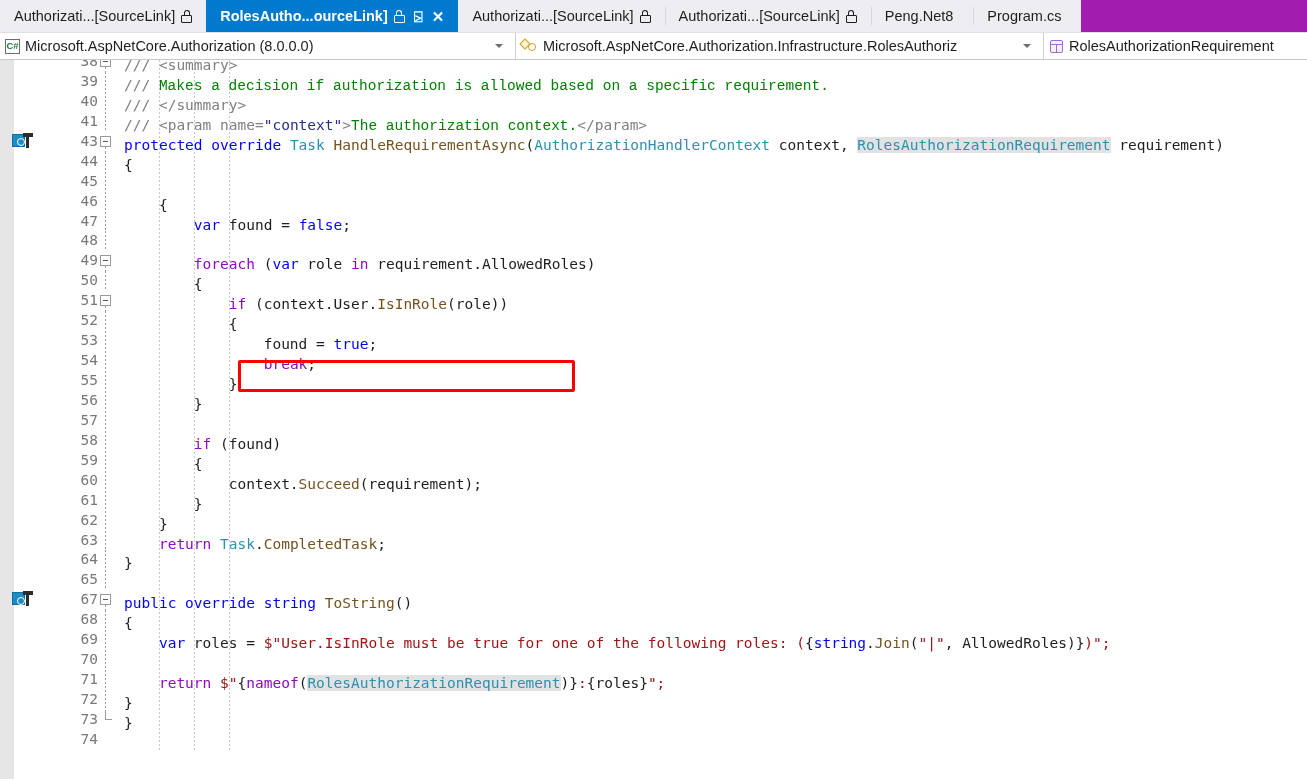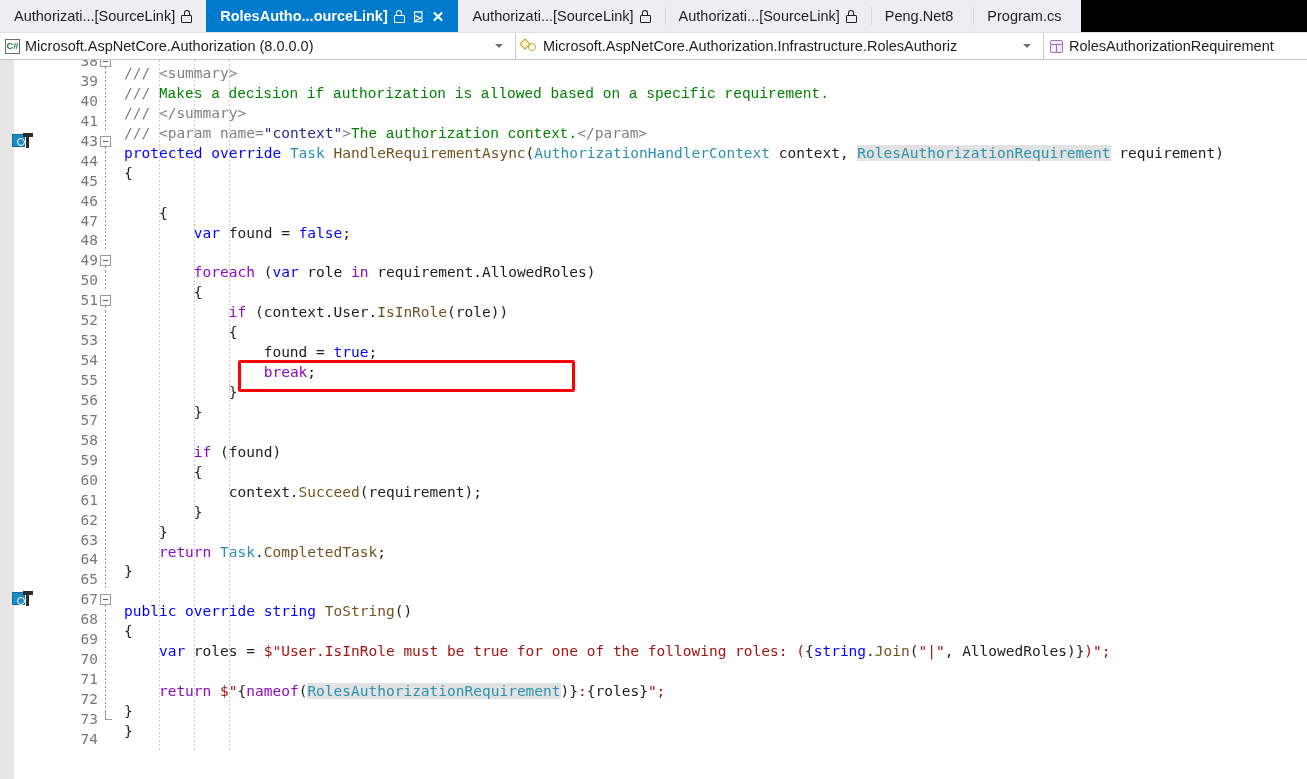--- a/index.html
+++ b/index.html
@@ -8,21 +8,21 @@
     width: 1307px; height: 779px;
     background: #ffffff;
     font-family: "Liberation Sans", sans-serif;
     overflow: hidden;
   }
 
   
   #tab-strip {
     display: flex;
     height: 33px;
-    background: #000000;
+    background: #a21caf;
     align-items: stretch;
     border-bottom: 1px solid #e0e0e6;
     position: relative;
   }
   .tab {
     display: flex;
     align-items: center;
     gap: 6px;
     padding: 0 14px;
     font-size: 14.5px;
@@ -216,21 +216,21 @@
   }
   .fold-end {
     position: absolute; left: 105px; top: 0; width: 1px; height: 10px;
     background: #9a9a9a;
   }
   .fold-end::after {
     content: ""; position: absolute; left: 0; top: 9px;
     width: 7px; height: 1px; background: #9a9a9a;
   }
   .code {
-    position: absolute; left: 124px; top: 12px;
+    position: absolute; left: 124px; top: 4px;
     color: #1e1e1e;
     text-align: center;
   }
 
   
   .guide {
     position: absolute; top: 0; width: 1px; height: 100%;
     background: repeating-linear-gradient(to bottom, #c8c8c8 0 2px, transparent 2px 4px);
   }
 

